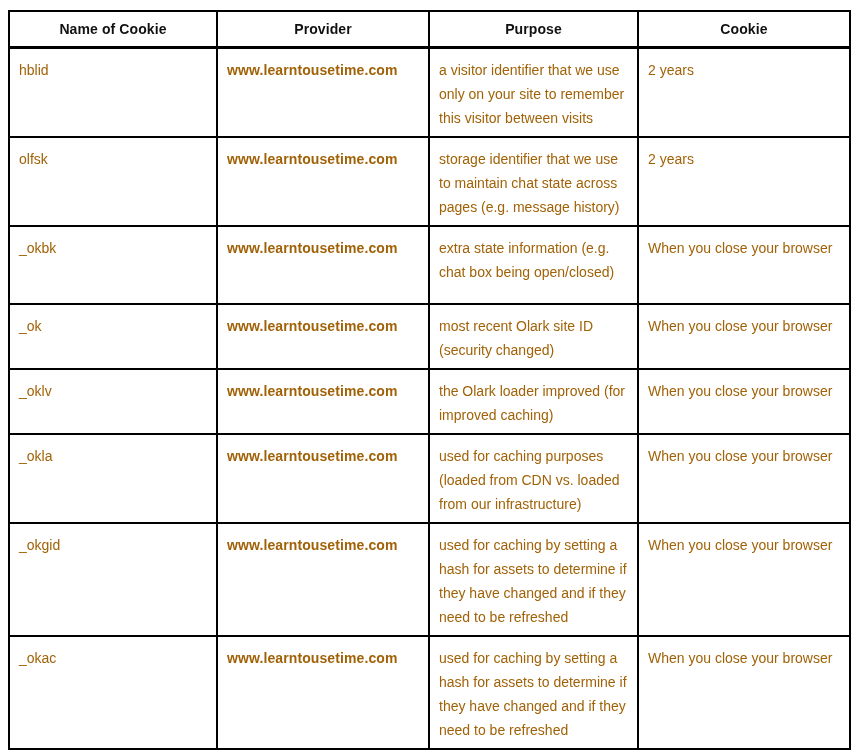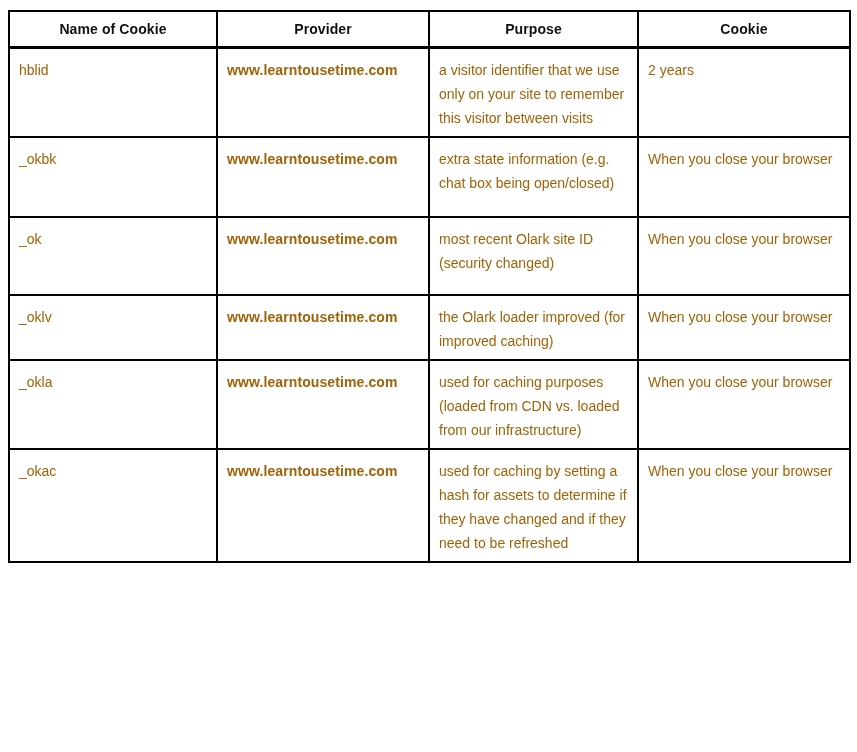--- a/index.html
+++ b/index.html
@@ -91,20 +91,26 @@
       </tr>
     </thead>
     <tbody>
       <tr>
         <td class="col-name">hblid</td>
         <td class="col-provider">www.learntousetime.com</td>
         <td class="col-purpose">a visitor identifier that we use only on your site to remember this visitor between visits</td>
         <td class="col-expires">2 years</td>
       </tr>
       <tr>
+        <td class="col-name">olfsk</td>
+        <td class="col-provider">www.learntousetime.com</td>
+        <td class="col-purpose">storage identifier that we use to maintain chat state across pages (e.g. message history)</td>
+        <td class="col-expires">2 years</td>
+      </tr>
+      <tr>
         <td class="col-name">_okbk</td>
         <td class="col-provider">www.learntousetime.com</td>
         <td class="col-purpose">extra state information (e.g. chat box being open/closed)</td>
         <td class="col-expires">When you close your browser</td>
       </tr>
       <tr>
         <td class="col-name">_ok</td>
         <td class="col-provider">www.learntousetime.com</td>
         <td class="col-purpose">most recent Olark site ID (security changed)</td>
         <td class="col-expires">When you close your browser</td>
@@ -115,20 +121,26 @@
         <td class="col-purpose">the Olark loader improved (for improved caching)</td>
         <td class="col-expires">When you close your browser</td>
       </tr>
       <tr>
         <td class="col-name">_okla</td>
         <td class="col-provider">www.learntousetime.com</td>
         <td class="col-purpose">used for caching purposes (loaded from CDN vs. loaded from our infrastructure)</td>
         <td class="col-expires">When you close your browser</td>
       </tr>
       <tr>
+        <td class="col-name">_okgid</td>
+        <td class="col-provider">www.learntousetime.com</td>
+        <td class="col-purpose">used for caching by setting a hash for assets to determine if they have changed and if they need to be refreshed</td>
+        <td class="col-expires">When you close your browser</td>
+      </tr>
+      <tr>
         <td class="col-name">_okac</td>
         <td class="col-provider">www.learntousetime.com</td>
         <td class="col-purpose">used for caching by setting a hash for assets to determine if they have changed and if they need to be refreshed</td>
         <td class="col-expires">When you close your browser</td>
       </tr>
     </tbody>
   </table>
 </div>
 
 </body></html>

